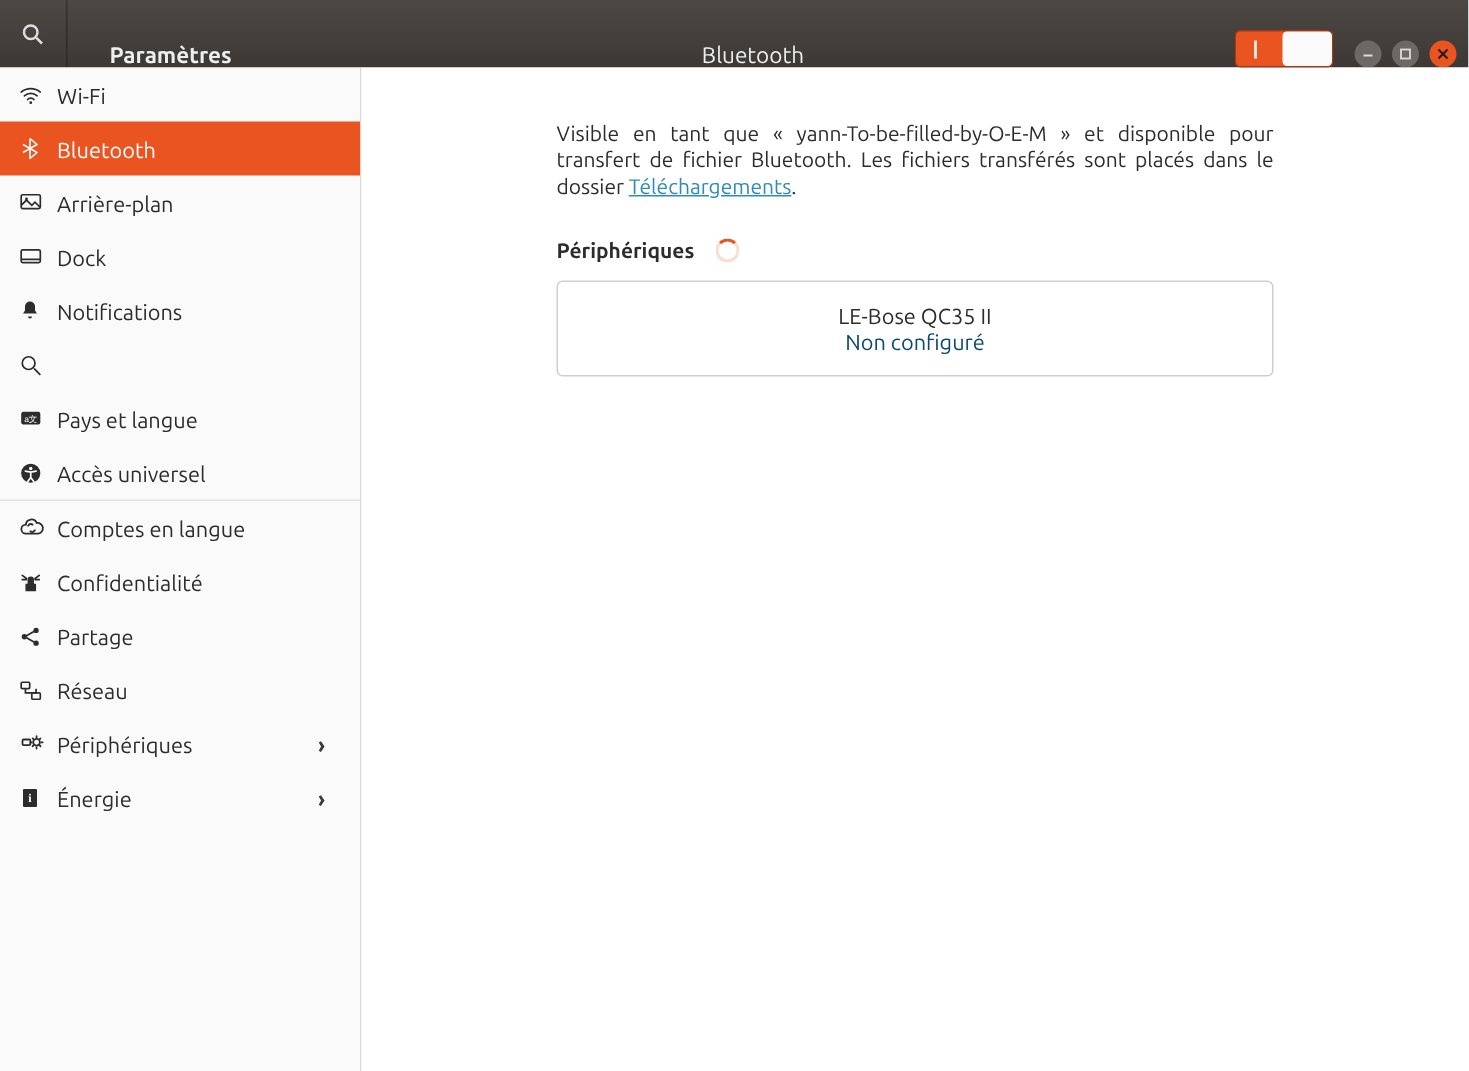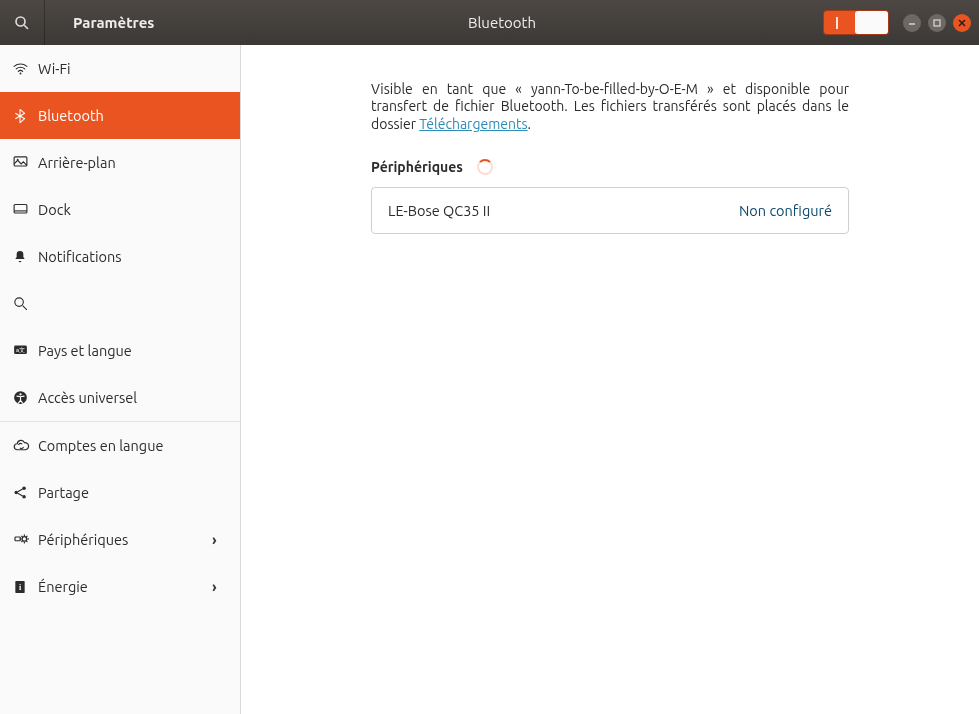--- a/index.html
+++ b/index.html
@@ -1,50 +1,50 @@
 <!DOCTYPE html>
 <html><head>
   <meta charset="utf-8">
   <style>
     * { margin: 0; padding: 0; box-sizing: border-box; }
     body { font-family: Ubuntu, "Segoe UI", sans-serif; font-size: 14px; background: #fff; color: #2c2c2c; width: 979px; height: 714px; overflow: hidden; }
 
-    .titlebar { display: flex; align-items: center; height: 45px; background: linear-gradient(to bottom, #4d4844, #3c3835); color: #eee; }
+    .titlebar { display: flex; align-items: flex-end; height: 45px; background: linear-gradient(to bottom, #4d4844, #3c3835); color: #eee; }
     .titlebar .search-btn { width: 45px; height: 45px; display: flex; align-items: center; justify-content: center; border-right: 1px solid rgba(0,0,0,.3); }
     .titlebar .app-title { padding-left: 28px; font-weight: bold; font-size: 15px; width: 196px; }
     .titlebar .page-title { flex: 1; text-align: center; font-size: 15px; padding-right: 60px; }
     .titlebar .toggle { width: 66px; height: 25px; background: #e95420; border-radius: 4px; display: flex; align-items: center; justify-content: flex-end; margin-right: 14px; position: relative; border: 1px solid rgba(0,0,0,.3); }
     .titlebar .toggle .handle { width: 33px; height: 23px; background: #fafafa; border-radius: 3px; }
     .titlebar .toggle .track-mark { position: absolute; left: 12px; width: 2px; height: 12px; background: rgba(255,255,255,.85); }
     .window-controls { display: flex; gap: 7px; padding-right: 8px; align-items: center; }
     .window-ctrl { width: 18px; height: 18px; border-radius: 50%; display: flex; align-items: center; justify-content: center; }
     .ctrl-min { background: #6d6864; }
     .ctrl-max { background: #6d6864; }
     .ctrl-close { background: #e95420; }
 
     .main { display: flex; height: calc(714px - 45px); }
 
     .sidebar { width: 241px; background: #fafafa; border-right: 1px solid #d9d9d9; overflow-y: auto; }
-    .sidebar-item { display: flex; align-items: center; height: 47px; padding-left: 12px; cursor: pointer; color: #2c2c2c; }
+    .sidebar-item { display: flex; align-items: center; height: 36px; padding-left: 12px; cursor: pointer; color: #2c2c2c; }
     .sidebar-item.active { background: #e95420; color: #fff; }
     .sidebar-item .icon { width: 26px; display: flex; align-items: center; }
     .sidebar-item .label { flex: 1; font-size: 14.5px; }
     .sidebar-item .chev { width: 28px; font-size: 15px; color: #3a3a3a; font-weight: bold; }
     .sidebar-sep { height: 1px; background: #e3e3e3; margin: 0; }
 
     .content { flex: 1; background: #fff; padding: 0; overflow-y: auto; }
     .content-inner { max-width: 478px; margin: 0 auto; padding: 36px 0 0 0; }
     .desc { font-size: 14px; line-height: 1.24; color: #2c2c2c; text-align: justify; }
     .desc a { color: #2e8bb5; }
     .devs-head { display: flex; align-items: center; margin-top: 26px; margin-bottom: 12px; }
     .devs-head .title { font-weight: bold; font-size: 14px; margin-right: 14px; }
     .spinner { width: 16px; height: 16px; border: 2px solid rgba(233,84,32,.2); border-top-color: #e95420; border-radius: 50%; animation: spin 1s linear infinite; }
     @keyframes spin { to { transform: rotate(360deg); } }
     .device-list { border: 1px solid #d1cfcd; border-radius: 4px; background: #fff; }
-    .device-item { display: flex; align-items: center; padding: 14px 16px; }
+    .device-item { display: flex; align-items: center; padding: 14px 16px; flex-direction: column; }
     .device-item .name { flex: 1; font-size: 14.5px; }
     .device-item .status { font-size: 14.5px; color: #0c4a6e; }
 
     svg { display: block; }
   </style>
 </head>
 <body>
 
 <div class="titlebar">
   <div class="search-btn">
@@ -159,27 +159,46 @@
           <svg width="18" height="18" viewBox="0 0 24 24">
             <path d="M7 17a4 4 0 010-8 5 5 0 019.6-1.5A4 4 0 1118 17H7z" stroke="#2c2c2c" stroke-width="1.6" fill="none"></path>
             <path d="M9 10a3 3 0 014-1m2 5a3 3 0 01-4 1" stroke="#2c2c2c" stroke-width="1.6" fill="none" stroke-linecap="round"></path>
           </svg>
         </span>
         <span class="label">Comptes en langue</span>
       </div>
       <div class="sidebar-item">
         <span class="icon">
           <svg width="17" height="17" viewBox="0 0 24 24">
+            <path d="M7 13h10v7H7zM9 13V9a3 3 0 016 0v4" fill="#2c2c2c"></path>
+            <path d="M4 5l4 3M4 9h4M20 5l-4 3M20 9h-4" stroke="#2c2c2c" stroke-width="1.6" fill="none" stroke-linecap="round"></path>
+          </svg>
+        </span>
+        <span class="label">Confidentialité</span>
+      </div>
+      <div class="sidebar-item">
+        <span class="icon">
+          <svg width="17" height="17" viewBox="0 0 24 24">
             <circle cx="6" cy="12" r="2.5" fill="#2c2c2c"></circle>
             <circle cx="17" cy="6" r="2.5" fill="#2c2c2c"></circle>
             <circle cx="17" cy="18" r="2.5" fill="#2c2c2c"></circle>
             <path d="M8 11l7-4M8 13l7 4" stroke="#2c2c2c" stroke-width="1.6" fill="none"></path>
           </svg>
         </span>
         <span class="label">Partage</span>
+      </div>
+      <div class="sidebar-item">
+        <span class="icon">
+          <svg width="17" height="17" viewBox="0 0 24 24">
+            <rect x="3" y="4" width="8" height="6" rx="1" stroke="#2c2c2c" stroke-width="1.6" fill="none"></rect>
+            <rect x="13" y="14" width="8" height="6" rx="1" stroke="#2c2c2c" stroke-width="1.6" fill="none"></rect>
+            <path d="M7 10v4h10v-4" stroke="#2c2c2c" stroke-width="1.6" fill="none"></path>
+          </svg>
+        </span>
+        <span class="label">Réseau</span>
       </div>
       <div class="sidebar-item">
         <span class="icon">
           <svg width="18" height="18" viewBox="0 0 24 24">
             <rect x="4" y="8" width="7" height="5" rx="1" stroke="#2c2c2c" stroke-width="1.6" fill="none"></rect>
             <circle cx="16.5" cy="10.5" r="3" stroke="#2c2c2c" stroke-width="1.6" fill="none"></circle>
             <path d="M16.5 6v-1M16.5 15v1M12 10.5h-1M21 10.5h1M13.7 7.7l-.7-.7M19.3 13.3l.7.7M19.3 7.7l.7-.7M13.7 13.3l-.7.7" stroke="#2c2c2c" stroke-width="1.6" fill="none" stroke-linecap="round"></path>
           </svg>
         </span>
         <span class="label">Périphériques</span>

